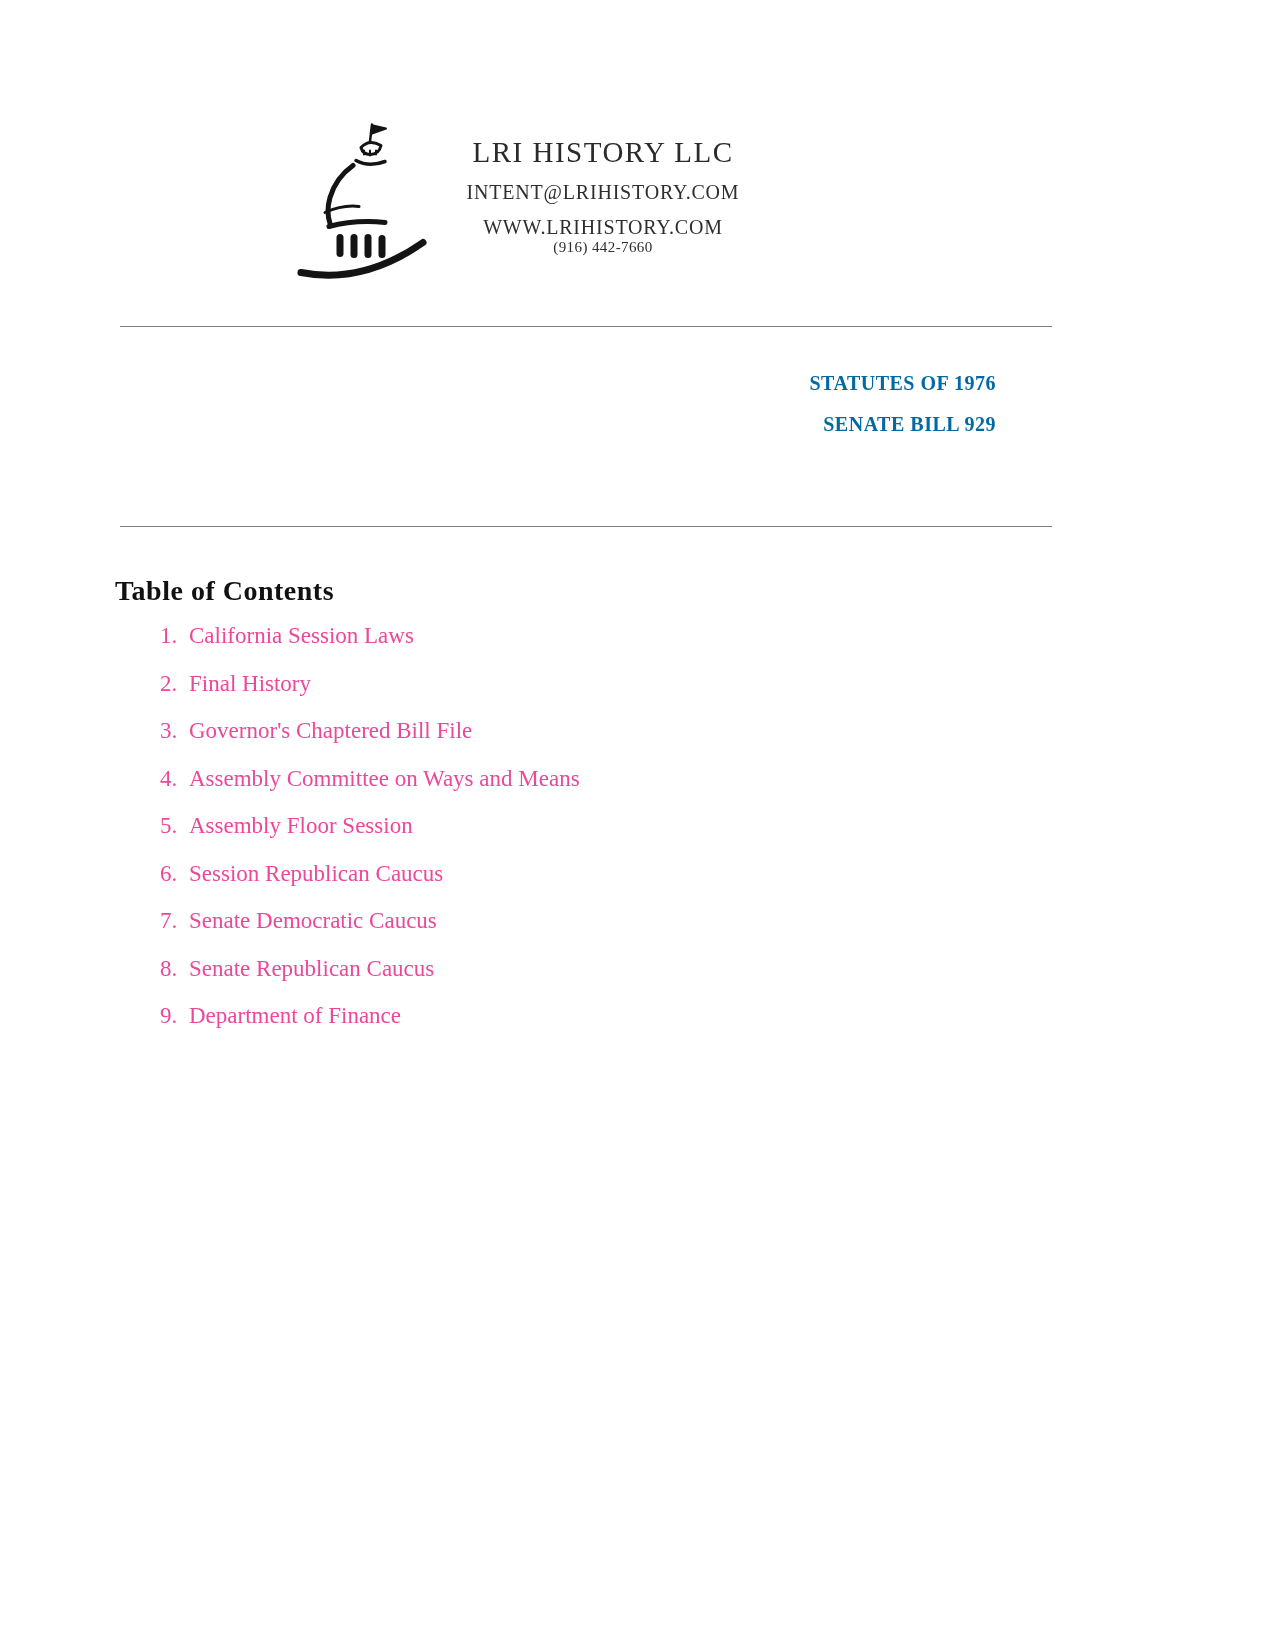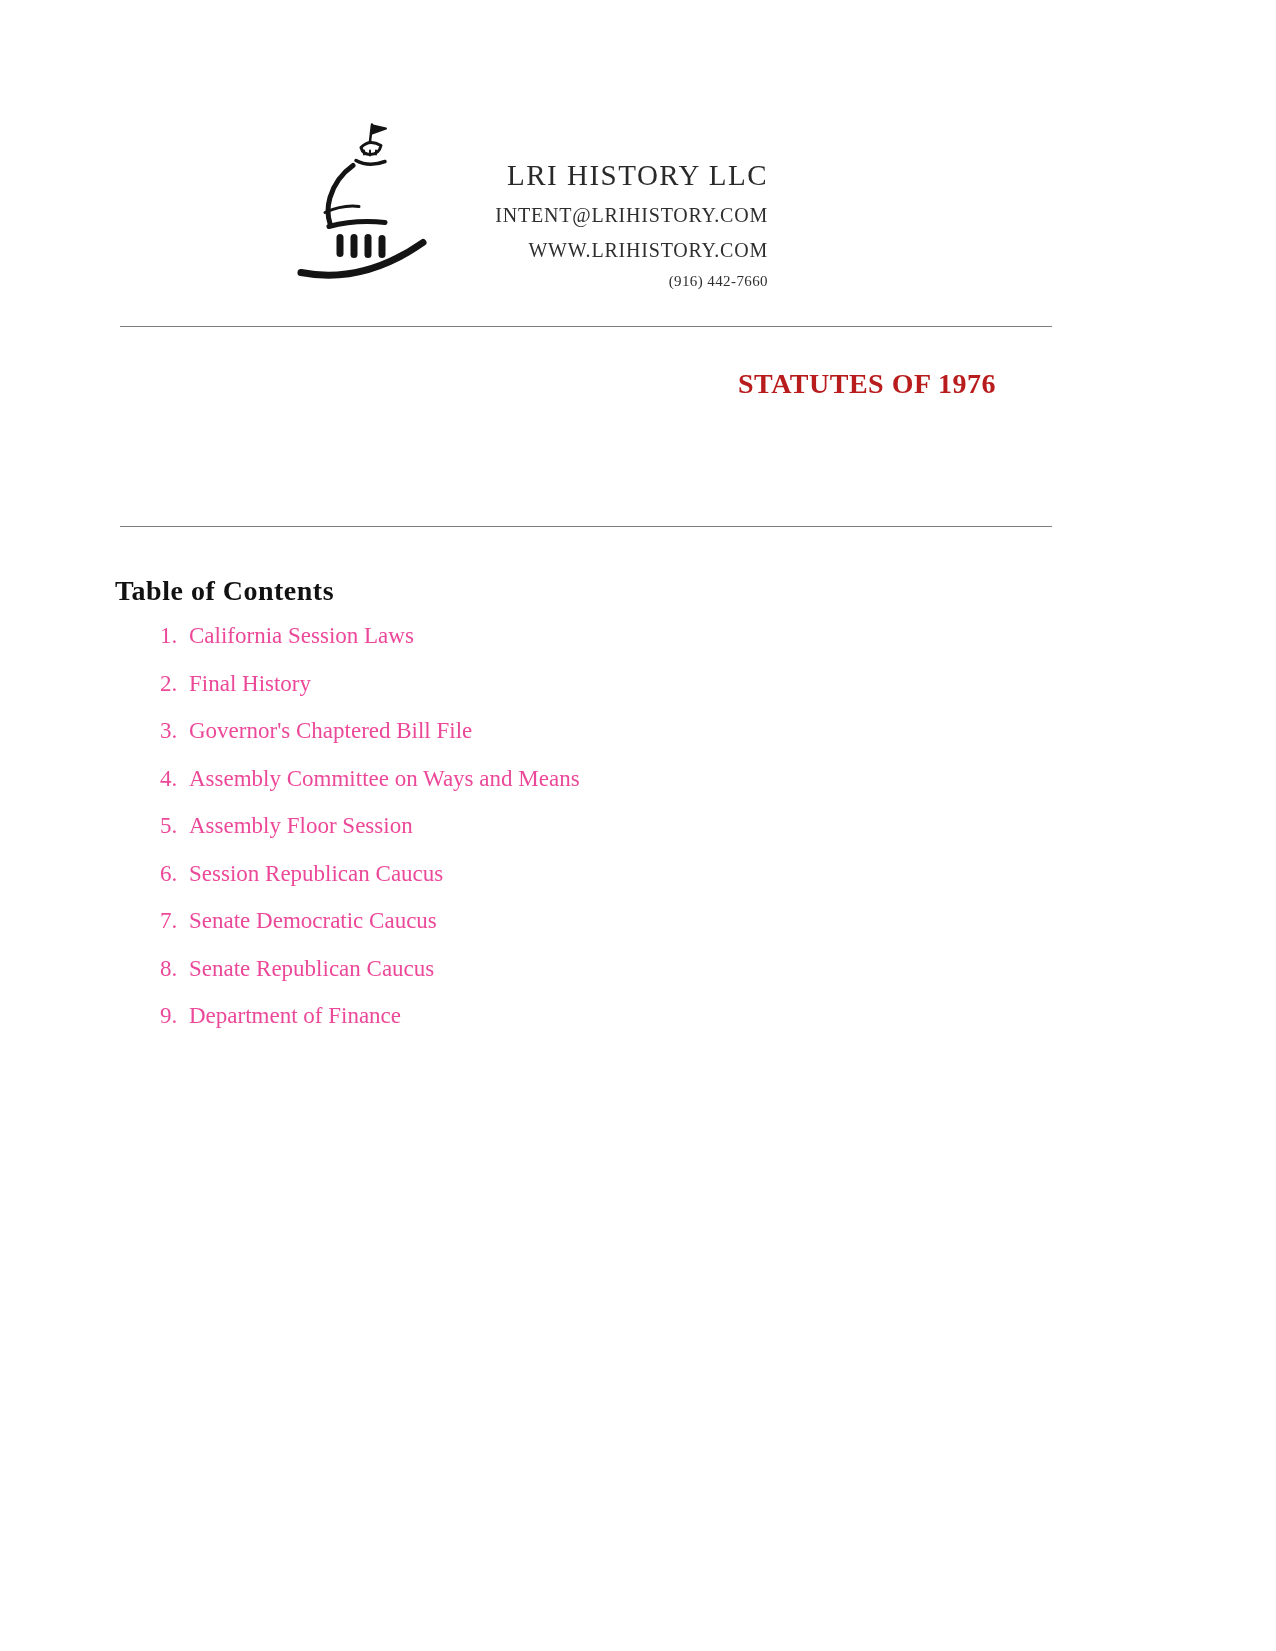--- a/index.html
+++ b/index.html
@@ -18,61 +18,61 @@
     left: 295px;
     top: 118px;
     width: 150px;
     height: 165px;
   }
   .logo svg { width: 100%; height: 100%; }
 
   .header-text {
     position: absolute;
     left: 438px;
-    top: 159px;
+    top: 136px;
     width: 330px;
-    text-align: right;
+    text-align: center;
   }
   .company {
     font-size: 29px;
     letter-spacing: 1.5px;
     color: #2a2a2a;
     font-weight: 400;
   }
   .contact-line {
     font-size: 20px;
     letter-spacing: 0.8px;
     color: #2e2e2e;
     margin-top: 12px;
   }
   .contact-line.phone {
     font-size: 15px;
     letter-spacing: 0.4px;
-    margin-top: 11px;
+    margin-top: 0;
   }
 
   .rule {
     position: absolute;
     left: 120px;
     width: 932px;
     height: 1px;
     background: #7d7d7d;
   }
   .rule.rule-top { top: 326px; }
   .rule.rule-bottom { top: 526px; }
 
   .title-block {
     position: absolute;
     top: 363px;
     left: 500px;
     width: 496px;
     text-align: right;
-    color: #b91c1c;
+    color: #0369a1;
     font-weight: 700;
-    font-size: 28px;
+    font-size: 20px;
     line-height: 41px;
     letter-spacing: 0.5px;
   }
   .title-block div { white-space: pre; }
 
   .toc-heading {
     position: absolute;
     left: 115px;
     top: 575px;
     font-size: 28px;
@@ -127,20 +127,21 @@
   <div class="company">LRI HISTORY LLC</div>
   <div class="contact-line">INTENT@LRIHISTORY.COM</div>
   <div class="contact-line">WWW.LRIHISTORY.COM</div>
   <div class="contact-line phone">(916) 442-7660</div>
 </div>
 
 <div class="rule rule-top"></div>
 
 <div class="title-block">
   <div>STATUTES OF 1976</div>
+  <div>SENATE BILL 929</div>
 </div>
 
 <div class="rule rule-bottom"></div>
 
 <h1 class="toc-heading">Table of Contents</h1>
 
 <ol class="toc-list">
   <li>California Session Laws</li>
   <li>Final History</li>
   <li>Governor's Chaptered Bill File</li>

